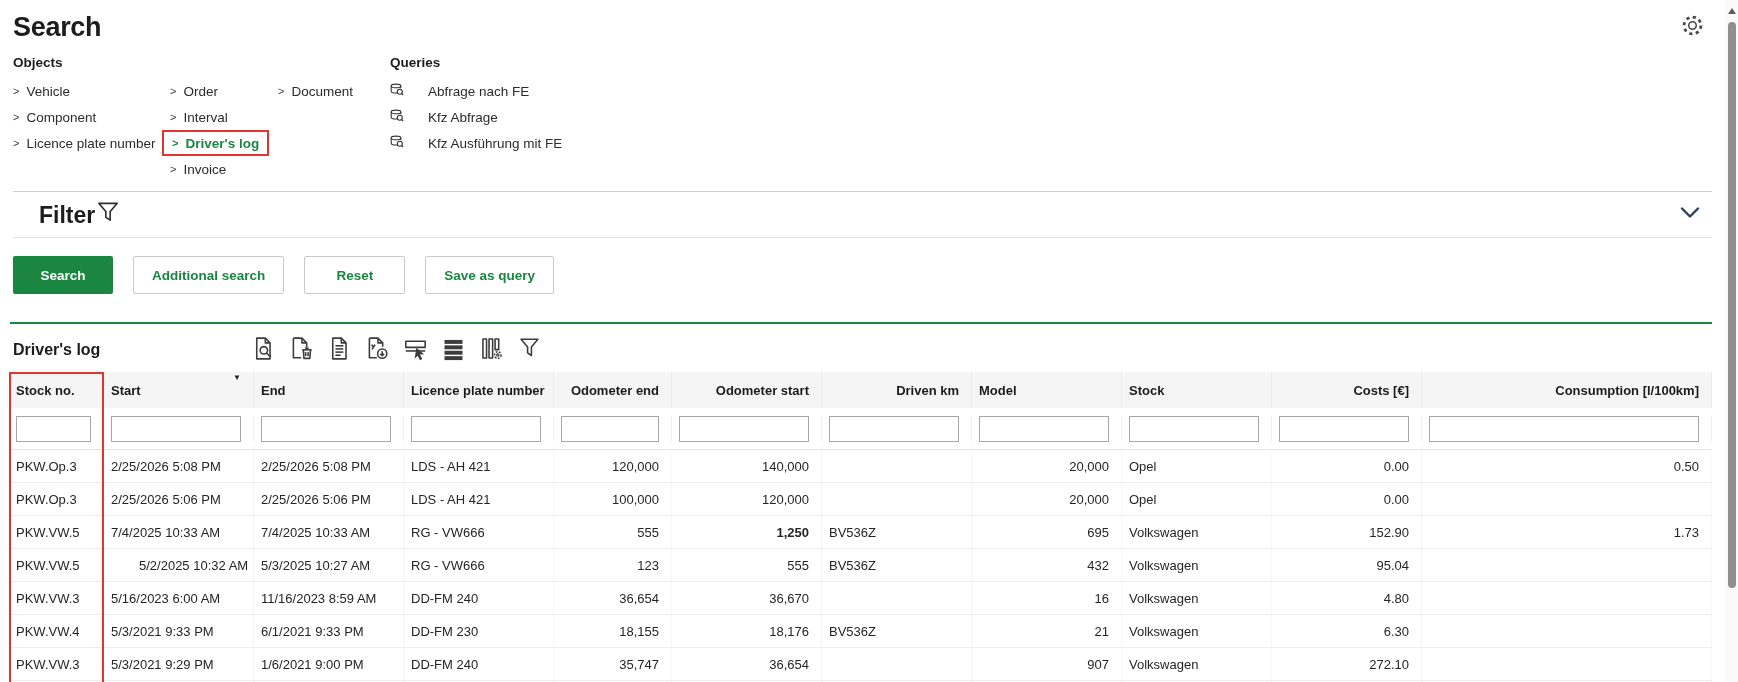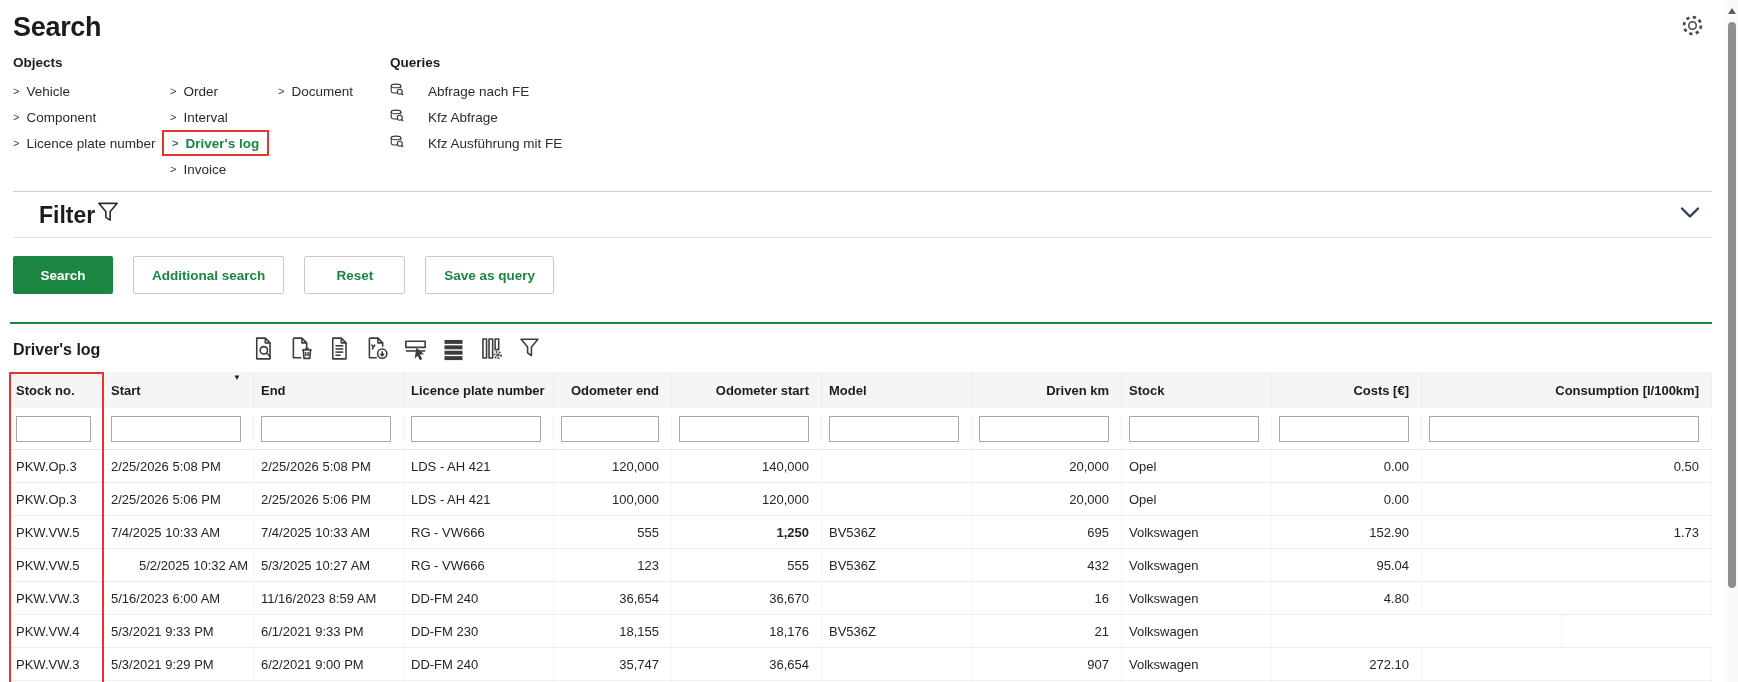--- a/index.html
+++ b/index.html
@@ -302,25 +302,25 @@
         </div>
         <div class="t-cell h-cell" style="width: 150px;">
           <span class="h-label">Licence plate number</span>
         </div>
         <div class="t-cell h-cell right" style="width: 118px;">
           <span class="h-label">Odometer end</span>
         </div>
         <div class="t-cell h-cell right" style="width: 150px;">
           <span class="h-label">Odometer start</span>
         </div>
+        <div class="t-cell h-cell right" style="width: 150px;">
+          <span class="h-label">Driven km</span>
+        </div>
         <div class="t-cell h-cell" style="width: 150px;">
           <span class="h-label">Model</span>
-        </div>
-        <div class="t-cell h-cell right" style="width: 150px;">
-          <span class="h-label">Driven km</span>
         </div>
         <div class="t-cell h-cell" style="width: 150px;">
           <span class="h-label">Stock</span>
         </div>
         <div class="t-cell h-cell right" style="width: 150px;">
           <span class="h-label">Costs [€]</span>
         </div>
         <div class="t-cell h-cell right" style="width: 290px;">
           <span class="h-label">Consumption [l/100km]</span>
         </div>
@@ -557,33 +557,36 @@
           </div>
           <div class="t-cell d-cell" style="width: 150px;">
             <span>BV536Z</span>
           </div>
           <div class="t-cell d-cell right" style="width: 150px;">
             <span>21</span>
           </div>
           <div class="t-cell d-cell" style="width: 150px;">
             <span>Volkswagen</span>
           </div>
+          <div class="t-cell d-cell right" style="width: 150px;">
+            <span>6.30</span>
+          </div>
           <div class="t-cell d-cell right" style="width: 290px;">
             <span></span>
           </div>
         </div>
         <div class="t-row d-row">
           <div class="t-cell d-cell" style="width: 95px;">
             <span>PKW.VW.3</span>
           </div>
           <div class="t-cell d-cell" style="width: 150px;">
             <span>5/3/2021 9:29 PM</span>
           </div>
           <div class="t-cell d-cell" style="width: 150px;">
-            <span>6/2/2021 9:00 PM</span>
+            <span>1/6/2021 9:00 PM</span>
           </div>
           <div class="t-cell d-cell" style="width: 150px;">
             <span>DD-FM 240</span>
           </div>
           <div class="t-cell d-cell right" style="width: 118px;">
             <span>35,747</span>
           </div>
           <div class="t-cell d-cell right" style="width: 150px;">
             <span>36,654</span>
           </div>

